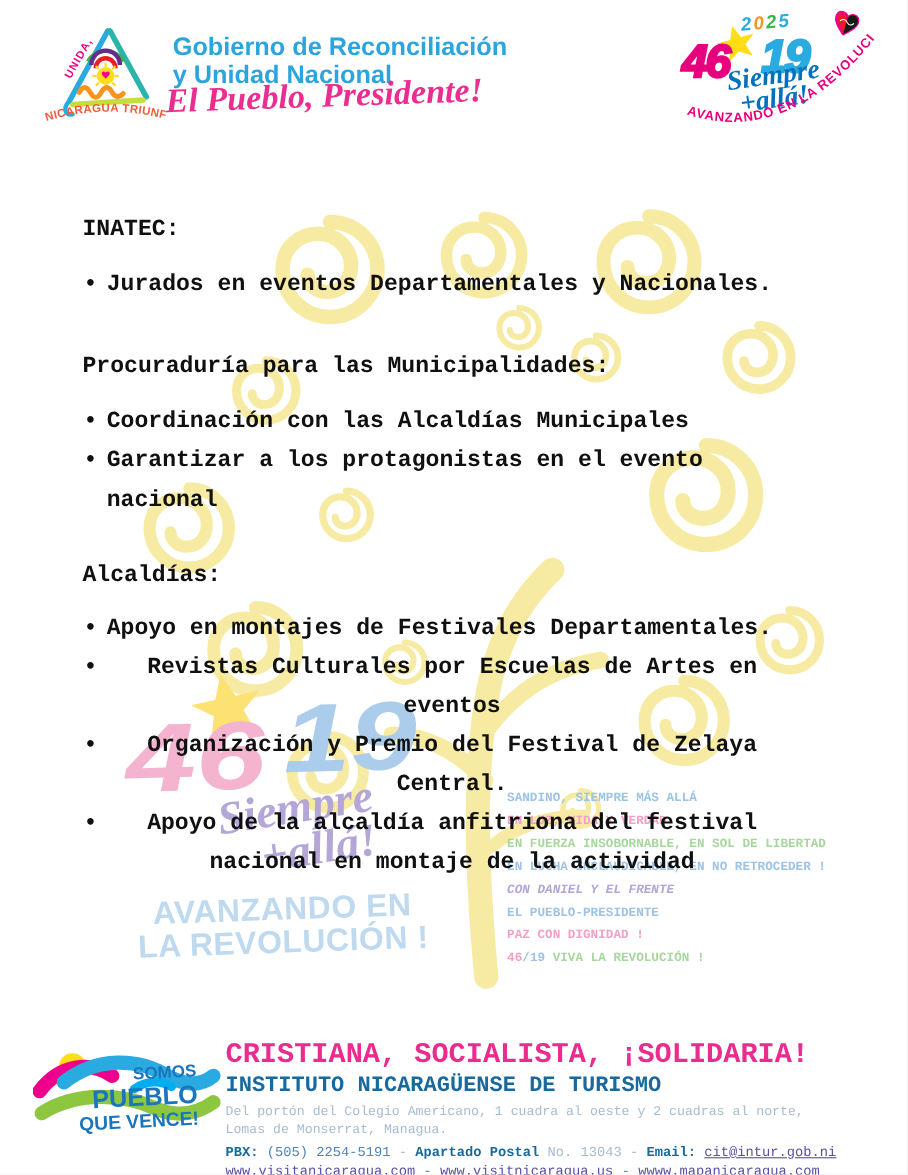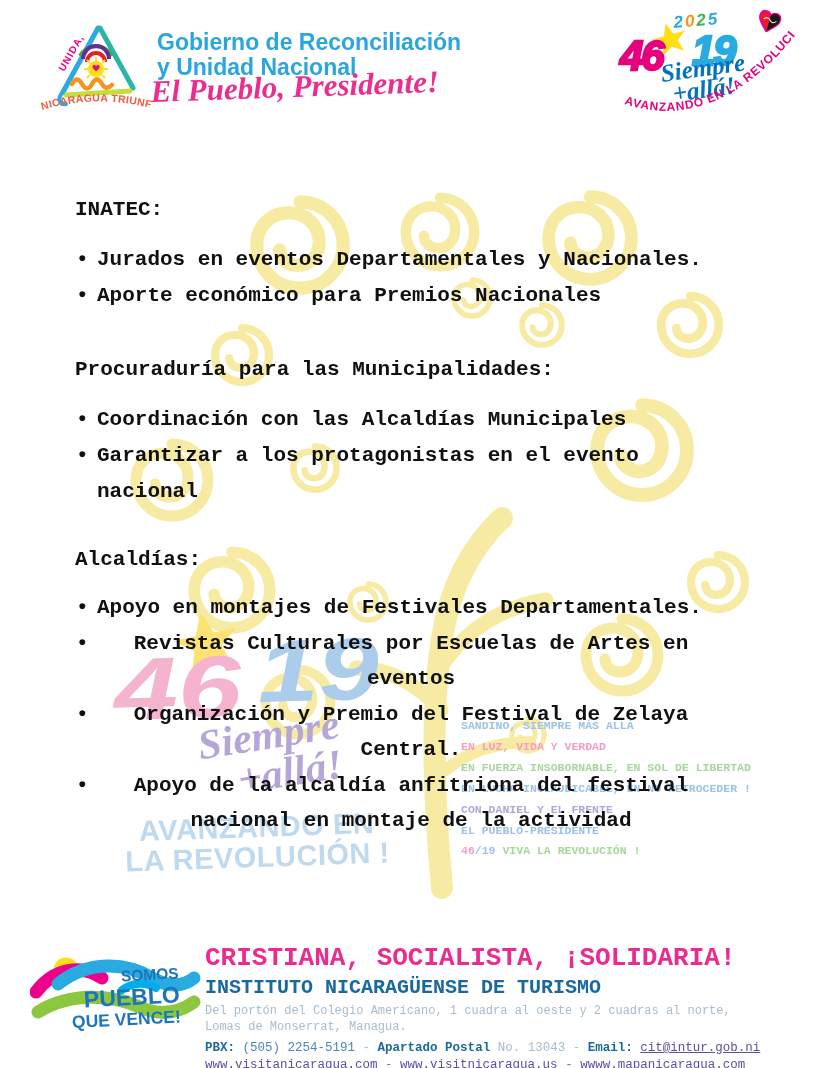--- a/index.html
+++ b/index.html
@@ -106,22 +106,23 @@
   <div class="wm-avanz">
     <div>AVANZANDO EN</div>
     <div>LA REVOLUCIÓN !</div>
   </div>
 
   <div class="wm-lines">
     <div class="wm-line" style="color: rgb(157, 195, 230);">SANDINO, SIEMPRE MÁS ALLÁ</div>
     <div class="wm-line" style="color: rgb(242, 160, 198);">EN LUZ, VIDA Y VERDAD</div>
     <div class="wm-line" style="color: rgb(168, 215, 158);">EN FUERZA INSOBORNABLE, EN SOL DE LIBERTAD</div>
     <div class="wm-line" style="color: rgb(157, 195, 230);">EN LUCHA INCLAUDICABLE, EN NO RETROCEDER !</div>
-    <div class="wm-line" style="color: rgb(179, 166, 214);">CON DANIEL Y EL FRENTE</div>
+    <div class="wm-line" style="color: rgb(179, 166, 214); font-style: italic;">CON DANIEL Y EL FRENTE</div>
     <div class="wm-line" style="color: rgb(157, 195, 230);">EL PUEBLO-PRESIDENTE</div>
+    <div class="wm-line" style="color: rgb(242, 160, 198);">PAZ CON DIGNIDAD !</div>
     <div class="wm-line">
       <span style="color: rgb(242, 160, 198);">46</span><span style="color: rgb(157, 195, 230);">/19</span><span style="color: rgb(168, 215, 158);"> VIVA LA REVOLUCIÓN !</span>
     </div>
   </div>
 
   <svg class="logo-left" width="120" height="114" viewBox="0 0 120 114">
     <defs>
       <path id="arcNic" d="M 6 92 Q 60 76 114 90" fill="none"></path>
     </defs>
     <path d="M 62 10 L 27 74" stroke="#2BAAE1" stroke-width="5" stroke-linecap="round" fill="none"></path>
@@ -180,21 +181,20 @@
     <text x="62" y="96" font-family="Liberation Serif, serif" font-size="25" font-style="italic" font-weight="bold" fill="#0071BC" transform="rotate(-8 62 96)">+allá!</text>
     <text font-family="Liberation Sans, sans-serif" font-size="12" font-weight="bold" fill="#E6007E" letter-spacing="0.8">
       <textPath href="#arcRev">AVANZANDO EN LA REVOLUCIÓN!</textPath>
     </text>
   </svg>
 
   <div class="doc-body">
     <div class="sec-heading">INATEC:</div>
     <ul class="blist">
       <li>Jurados en eventos Departamentales y Nacionales.</li>
-      <li>Aporte económico para Premios Nacionales</li>
     </ul>
 
     <div class="sec-heading sec2">Procuraduría para las Municipalidades:</div>
     <ul class="blist">
       <li>Coordinación con las Alcaldías Municipales</li>
       <li>Garantizar a los protagonistas en el evento nacional</li>
     </ul>
 
     <div class="sec-heading sec3">Alcaldías:</div>
     <ul class="blist tight mt12">

